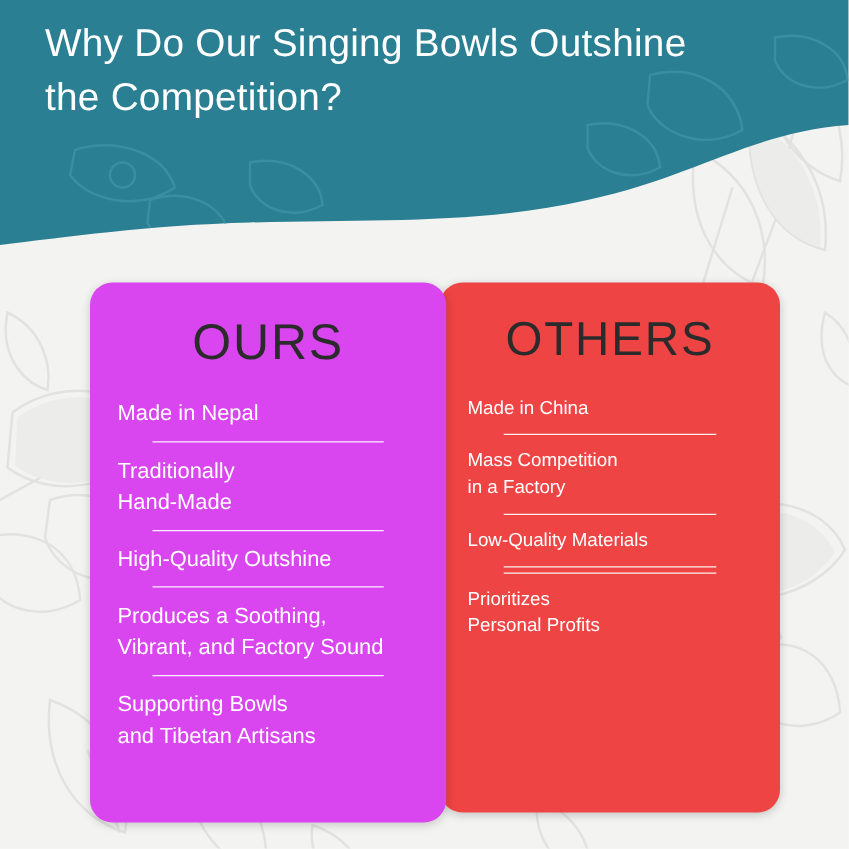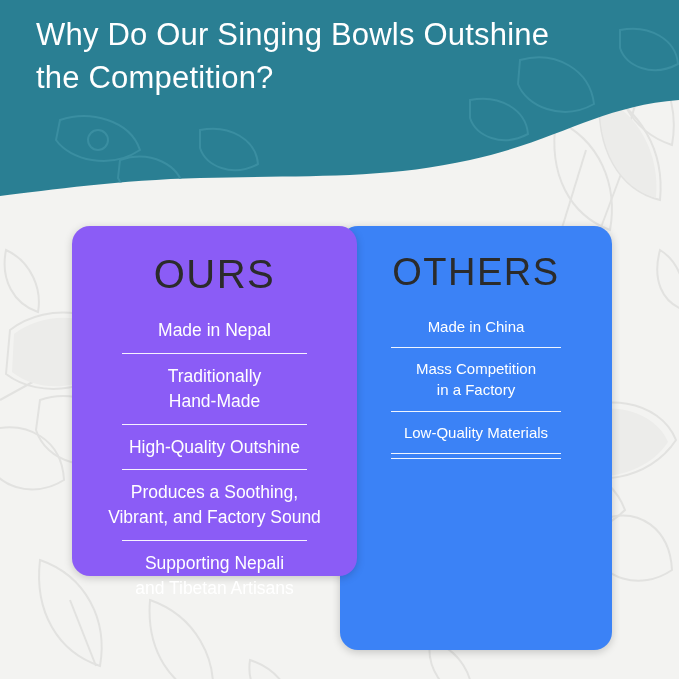--- a/index.html
+++ b/index.html
@@ -69,31 +69,31 @@
     top: 0;
     border-radius: 18px;
     box-sizing: border-box;
     padding: 26px 18px 18px 18px;
     color: #ffffff;
   }
 
   .card-ours {
     left: 72px;
     width: 285px;
-    height: 350px;
-    background: #8b5cf6;
+    height: 432px;
+    background: #d946ef;
     box-shadow: 0 2px 8px rgba(0,0,0,0.18);
     z-index: 5;
   }
 
   .card-others {
-    left: 340px;
+    left: 352px;
     width: 272px;
     height: 424px;
-    background: #3b82f6;
+    background: #ef4444;
     box-shadow: 0 2px 8px rgba(0,0,0,0.20);
     z-index: 4;
   }
 
   .card-heading {
     text-align: center;
     font-size: 40px;
     font-weight: 400;
     letter-spacing: 1.5px;
     color: #2b2b2b;
@@ -104,21 +104,20 @@
     color: #2b2b2b;
     font-size: 38px;
   }
 
   .item-list {
     list-style: none;
     margin: 0;
     padding: 0;
   }
   .item {
-    text-align: center;
     font-size: 17.5px;
     line-height: 1.42;
     color: #ffffff;
     padding: 6px 4px 8px 4px;
     white-space: pre-line;
   }
   .card-others .item {
     font-size: 15px;
   }
   .divider {
@@ -206,35 +205,37 @@
       <div class="card-heading">OTHERS</div>
       <ul class="item-list">
         <li class="item">Made in China</li>
         <li class="divider"></li>
         <li class="item">Mass Competition
 in a Factory</li>
         <li class="divider"></li>
         <li class="item">Low-Quality Materials</li>
         <li class="divider"></li>
         <li class="divider"></li>
+        <li class="item">Prioritizes
+Personal Profits</li>
       </ul>
     </div>
 
     <div class="card card-ours">
       <div class="card-heading">OURS</div>
       <ul class="item-list">
         <li class="item">Made in Nepal</li>
         <li class="divider"></li>
         <li class="item">Traditionally
 Hand-Made</li>
         <li class="divider"></li>
         <li class="item">High-Quality Outshine</li>
         <li class="divider"></li>
         <li class="item">Produces a Soothing,
 Vibrant, and Factory Sound</li>
         <li class="divider"></li>
-        <li class="item">Supporting Nepali
+        <li class="item">Supporting Bowls
 and Tibetan Artisans</li>
       </ul>
     </div>
 
   </div>
 </div>
 
 </body></html>

